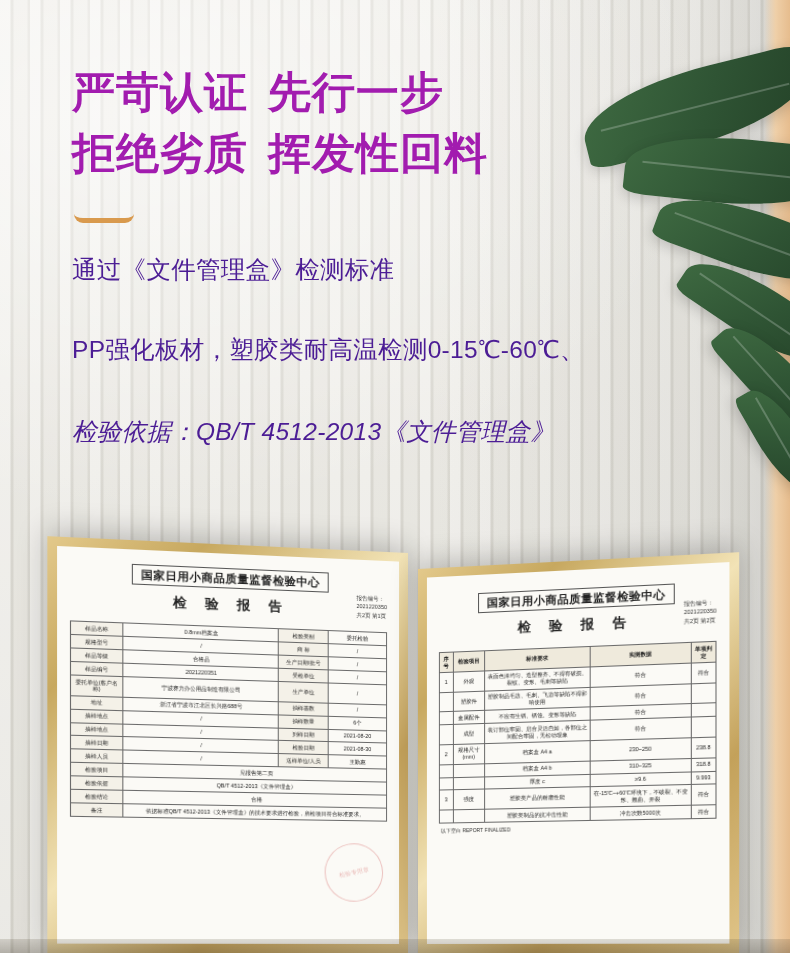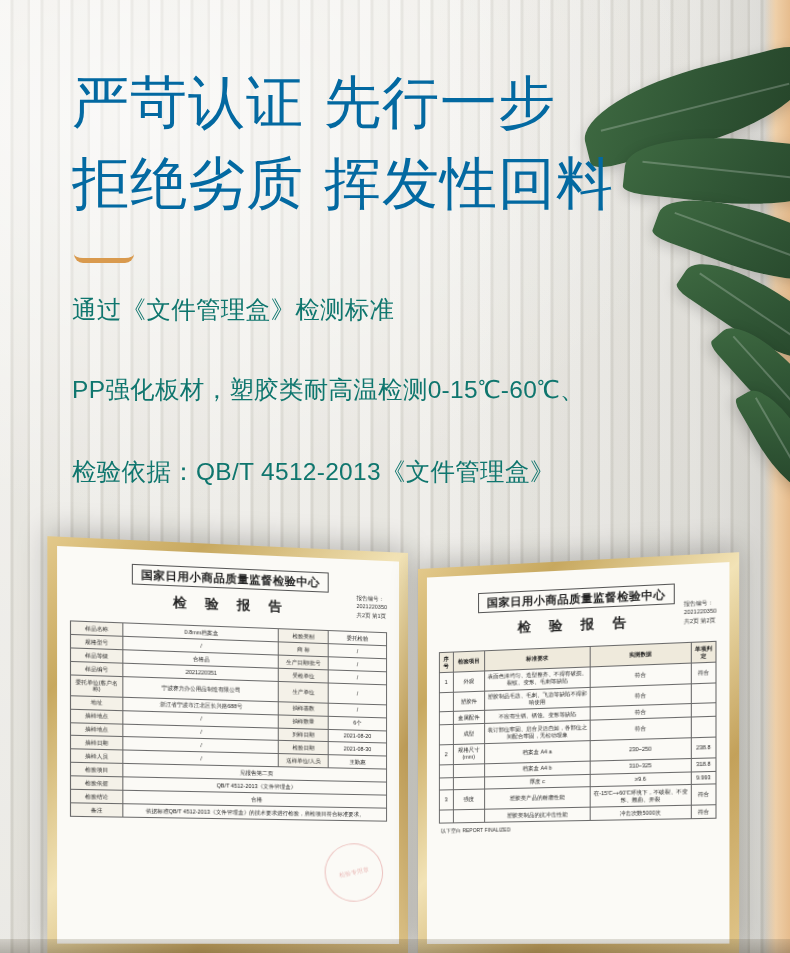--- a/index.html
+++ b/index.html
@@ -70,43 +70,43 @@
   }
   
   .content {
     position: absolute;
     left: 72px;
     top: 62px;
     width: 640px;
     color: #2f2f2f;
   }
   .h1 {
-    font-size: 57px;
+    font-size: 43px;
     line-height: 1.42;
-    font-weight: normal;
+    font-weight: bold;
     letter-spacing: 1px;
-    color: #0369a1;
+    color: #a21caf;
     white-space: nowrap;
   }
   .h1 .gap { display: inline-block; width: 20px; }
   .rule {
     margin: 30px 0 26px 2px;
     width: 60px;
     height: 9px;
     border-bottom: 5px solid #d99a4e;
     border-radius: 0 0 40px 40px;
   }
   .sub {
     font-size: 24.5px;
     line-height: 1.72;
-    color: #0f766e;
+    color: #4c1d95;
     letter-spacing: .3px;
   }
   .sub.spaced { margin-top: 38px; }
-  .sub.block2 { margin-top: 40px; }
+  .sub.block2 { margin-top: 40px; font-style: italic; }
   
   .frames {
     position: absolute;
     left: 0; right: 0; bottom: 0;
     height: 420px;
   }
   .frame {
     position: absolute;
     bottom: 0;
     background: linear-gradient(135deg, #e3c98b 0%, #c7a85f 20%, #f2e3b6 46%, #c3a15a 72%, #e0c589 100%);

